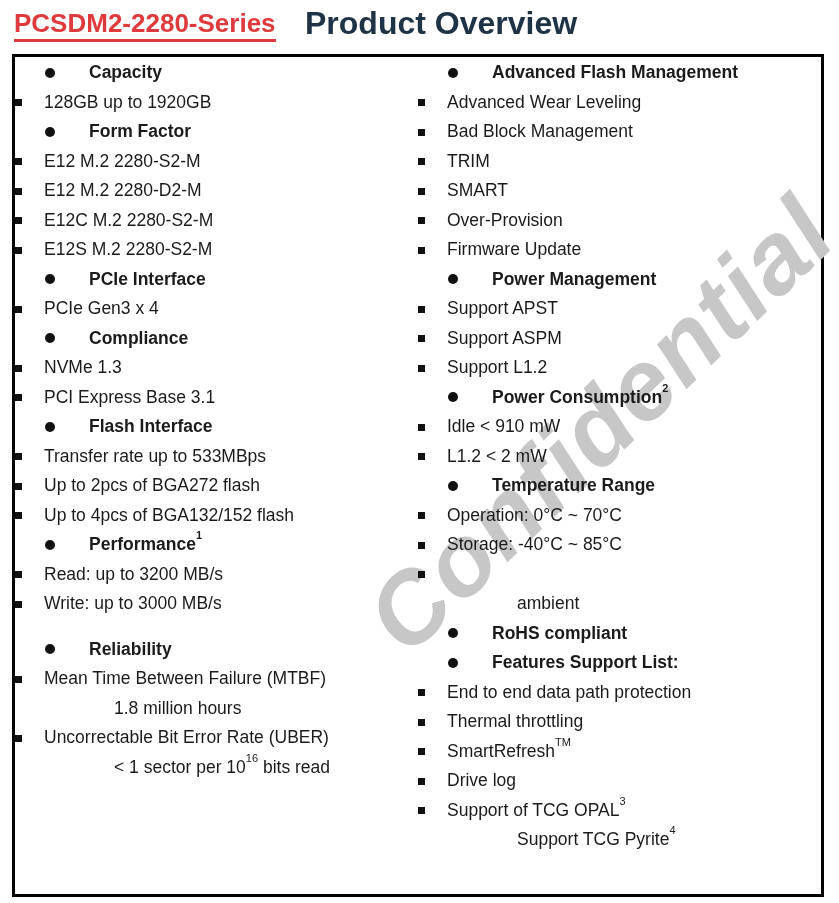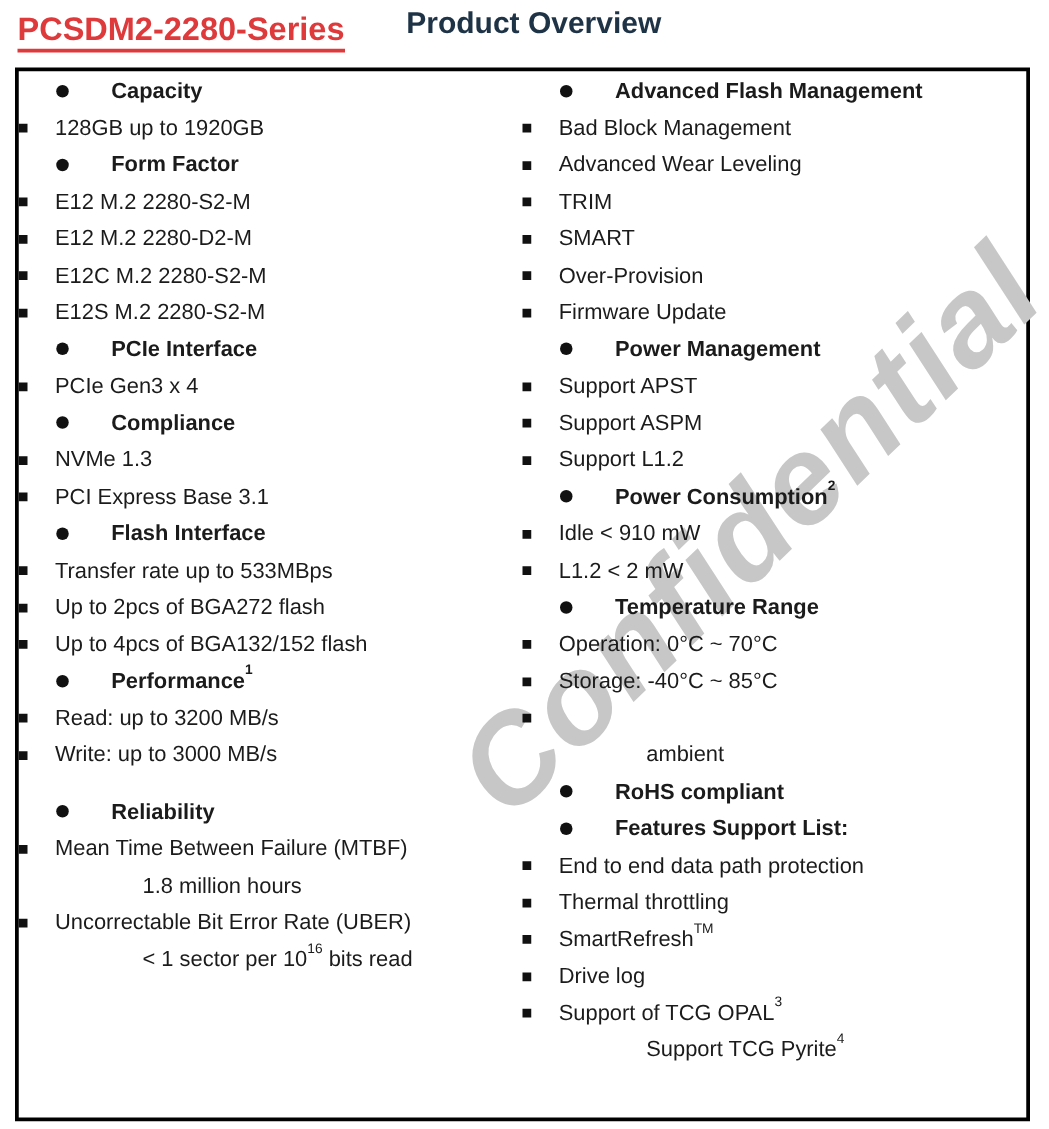--- a/index.html
+++ b/index.html
@@ -10,23 +10,22 @@
   
   .header{position:absolute;left:0;top:0;width:839px;height:36px;}
   .series-title{
     position:absolute;left:14px;top:9px;
     font-size:26px;font-weight:bold;color:#de3a3c;
     border-bottom:3px solid #de3a3c;padding-bottom:1px;line-height:1.1;
     white-space:nowrap;
   }
   .page-title{
     position:absolute;left:305px;top:6px;
-    font-size:24px;font-weight:bold;color:#1f3347;line-height:1.1;
+    font-size:32px;font-weight:bold;color:#1f3347;line-height:1.1;
     white-space:nowrap;
-    margin-left:20px;
   }
   
   .content-box{
     position:absolute;left:12px;top:54px;width:812px;height:843px;
     border:3px solid #000;box-sizing:border-box;background:transparent;
     display:flex;flex-direction:row;align-items:flex-start;
   }
   
   .watermark{
     position:absolute;left:600px;top:425px;z-index:0;
@@ -155,25 +154,25 @@
         <span>&lt; 1 sector per 10<sup>16</sup> bits read</span>
       </div>
     </div>
   <div class="col" id="col-right">
       <div class="row lvl1">
         <span class="bullet circle"></span>
         <span>Advanced Flash Management</span>
       </div>
       <div class="row lvl2">
         <span class="bullet square"></span>
+        <span>Advanced Wear Leveling</span>
+      </div>
+      <div class="row lvl2">
+        <span class="bullet square"></span>
         <span>Bad Block Management</span>
-      </div>
-      <div class="row lvl2">
-        <span class="bullet square"></span>
-        <span>Advanced Wear Leveling</span>
       </div>
       <div class="row lvl2">
         <span class="bullet square"></span>
         <span>TRIM</span>
       </div>
       <div class="row lvl2">
         <span class="bullet square"></span>
         <span>SMART</span>
       </div>
       <div class="row lvl2">

